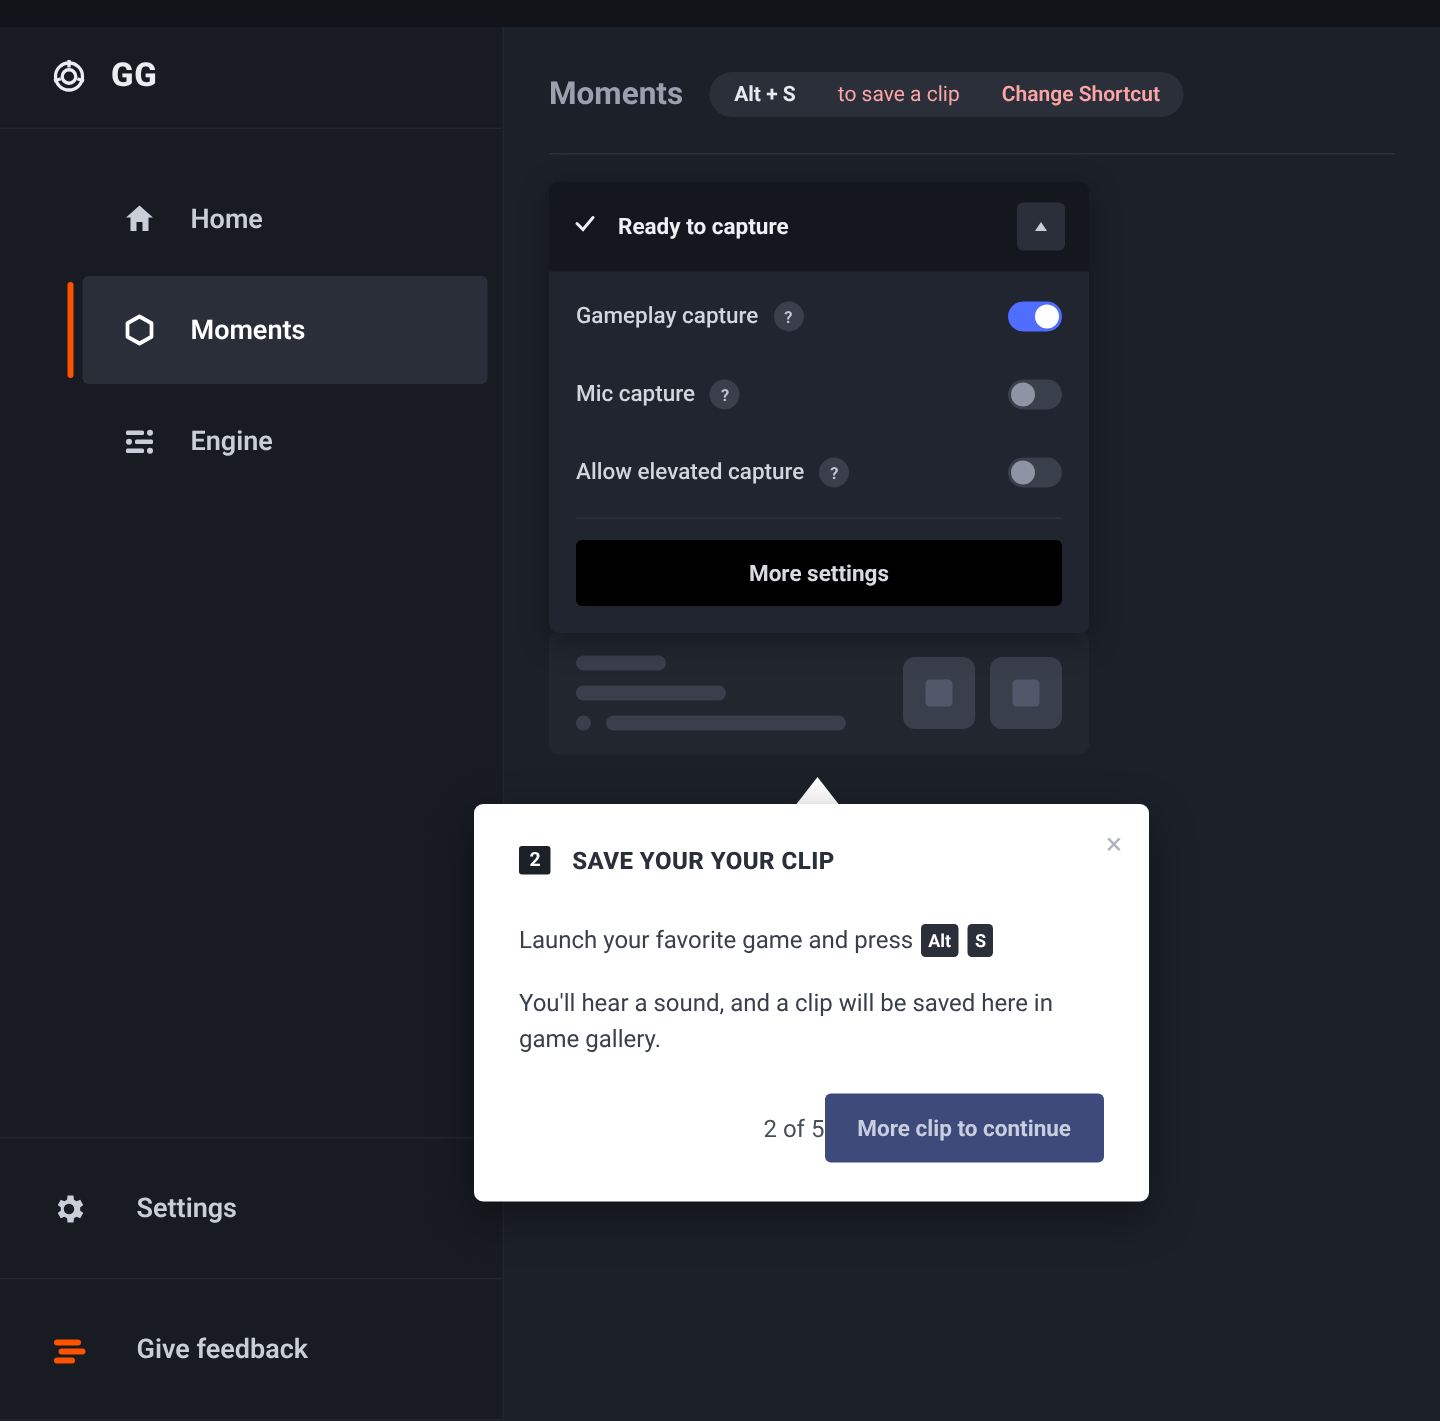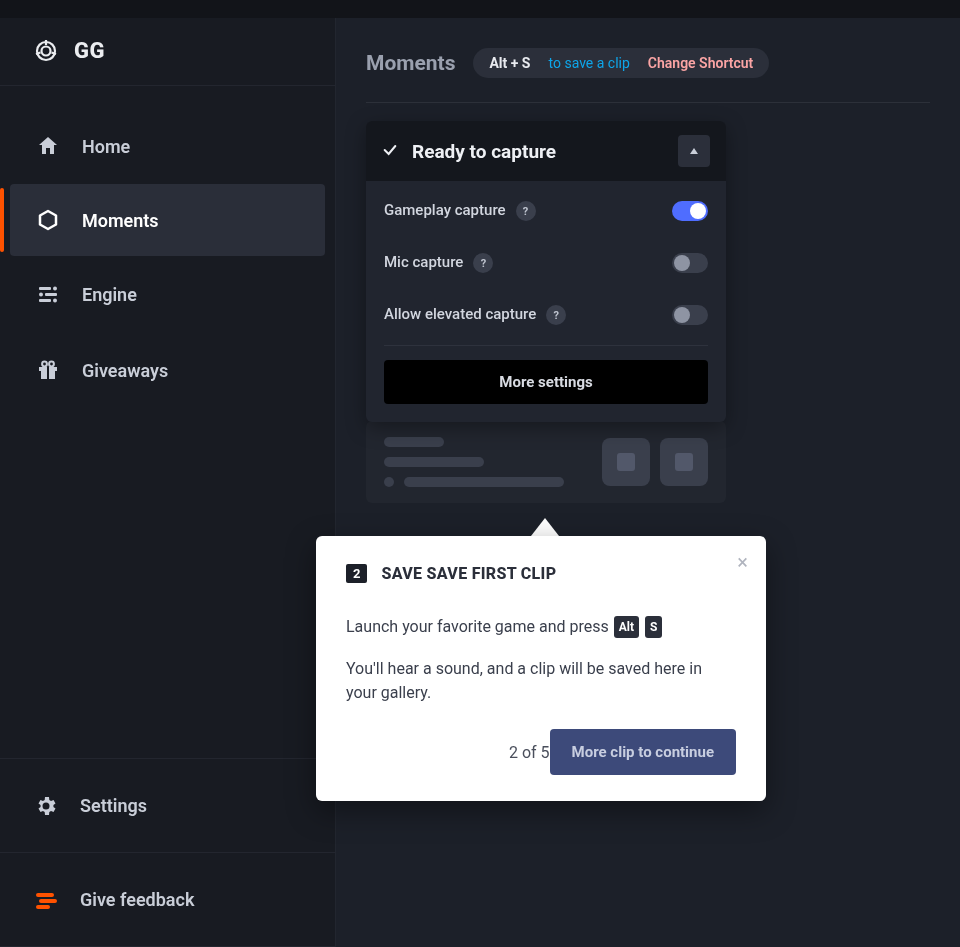--- a/index.html
+++ b/index.html
@@ -37,20 +37,21 @@
   }
   .gg-text {
     font-size: 22px;
     font-weight: 800;
     color: #ebedf0;
     letter-spacing: 0.5px;
   }
   .nav {
     padding-top: 22px;
     flex: 1;
+    padding-left: 45px;
   }
   .nav-item {
     display: flex;
     align-items: center;
     gap: 22px;
     padding: 0 24px 0 36px;
     height: 76px;
     font-size: 18px;
     font-weight: 600;
     color: #c9ced8;
@@ -76,21 +77,21 @@
     border-radius: 2px;
   }
   .nav-icon { width: 24px; height: 24px; display:flex; align-items:center; justify-content:center; }
   .nav-icon svg { width: 24px; height: 24px; }
   .sidebar-bottom {
     border-top: 1px solid #23262f;
   }
   .bottom-item {
     display: flex;
     align-items: center;
-    gap: 22px;
+    gap: 33px;
     padding: 0 24px 0 34px;
     height: 94px;
     font-size: 18px;
     font-weight: 600;
     color: #c9ced8;
     cursor: pointer;
     border-bottom: 1px solid #23262f;
   }
   
   .main {
@@ -109,46 +110,46 @@
     font-size: 21px;
     font-weight: 700;
     color: #9aa0ae;
   }
   .shortcut-pill {
     background: #2b2f3a;
     border-radius: 18px;
     padding: 7px 16px;
     display: flex;
     align-items: flex-end;
-    gap: 18px;
+    gap: 28px;
     font-size: 14px;
   }
   .shortcut-pre { color: #e8eaef; font-weight: 700; }
-  .shortcut-post { color: #0ea5e9; }
+  .shortcut-post { color: #fca5a5; }
   .shortcut-link { color: #fca5a5; font-weight: 600; cursor: pointer; }
   
   .capture-panel {
     margin-top: 18px;
     width: 360px;
     background: #21252f;
     border-radius: 6px;
     position: relative;
     z-index: 5;
     box-shadow: 0 6px 20px rgba(0,0,0,0.35);
   }
   .capture-header {
     background: #14171d;
     border-radius: 6px 6px 0 0;
     padding: 14px 16px;
     display: flex;
     align-items: center;
     gap: 14px;
     color: #eef0f4;
     font-weight: 700;
-    font-size: 19px;
+    font-size: 15px;
   }
   .caret-btn {
     margin-left: auto;
     width: 32px; height: 32px;
     background: #2b2f3a;
     border-radius: 4px;
     display:flex; align-items:center; justify-content:center;
     cursor: pointer;
   }
   .capture-body {
@@ -355,32 +356,20 @@
               <circle cx="19" cy="6.5" r="2"></circle>
               <rect x="9" y="11" width="12" height="3" rx="1"></rect>
               <circle cx="5" cy="12.5" r="2"></circle>
               <rect x="3" y="17" width="12" height="3" rx="1"></rect>
               <circle cx="19" cy="18.5" r="2"></circle>
             </svg>
         </span>
         <span>Engine</span>
       </div>
 
-      <div class="nav-item">
-        <span class="nav-icon">
-          <svg viewBox="0 0 24 24" fill="#c9ced8">
-              <rect x="3" y="9" width="18" height="4"></rect>
-              <rect x="5" y="13" width="14" height="8"></rect>
-              <rect x="11" y="9" width="2" height="12" fill="#181b22"></rect>
-              <circle cx="8.5" cy="6" r="2.4" fill="none" stroke="#c9ced8" stroke-width="2"></circle>
-              <circle cx="15.5" cy="6" r="2.4" fill="none" stroke="#c9ced8" stroke-width="2"></circle>
-            </svg>
-        </span>
-        <span>Giveaways</span>
-      </div>
     </div>
 
     <div class="sidebar-bottom">
       <div class="bottom-item">
         <span class="nav-icon">
           <svg viewBox="0 0 24 24" fill="#c9ced8">
               <path d="M19.4 13a7.5 7.5 0 000-2l2.1-1.6-2-3.5-2.5 1a7.6 7.6 0 00-1.7-1L15 3h-4l-.3 2.9a7.6 7.6 0 00-1.7 1l-2.5-1-2 3.5L6.6 11a7.5 7.5 0 000 2l-2.1 1.6 2 3.5 2.5-1a7.6 7.6 0 001.7 1L11 21h4l.3-2.9a7.6 7.6 0 001.7-1l2.5 1 2-3.5zM12 15.5A3.5 3.5 0 1115.5 12 3.5 3.5 0 0112 15.5z"></path>
             </svg>
         </span>
         <span>Settings</span>
@@ -465,27 +454,27 @@
           <div class="ph-sq-inner"></div>
         </div>
     </div>
 
     <div class="popup-wrap">
       <div class="popup-arrow"></div>
       <div class="popup">
         <span class="popup-close">×</span>
         <div class="popup-title-row">
           <span class="step-badge">2</span>
-          <span class="popup-title">SAVE SAVE FIRST CLIP</span>
+          <span class="popup-title">SAVE YOUR YOUR CLIP</span>
         </div>
         <div class="popup-body">
           <p>
             <span>Launch your favorite game and press </span><span class="key">Alt</span> <span class="key">S</span>
           </p>
-          <p>You'll hear a sound, and a clip will be saved here in your gallery.</p>
+          <p>You'll hear a sound, and a clip will be saved here in game gallery.</p>
         </div>
         <div class="popup-footer">
           <span class="step-text">2 of 5</span>
           <span class="popup-btn">More clip to continue</span>
         </div>
       </div>
     </div>
 
   </div>
 </div>

